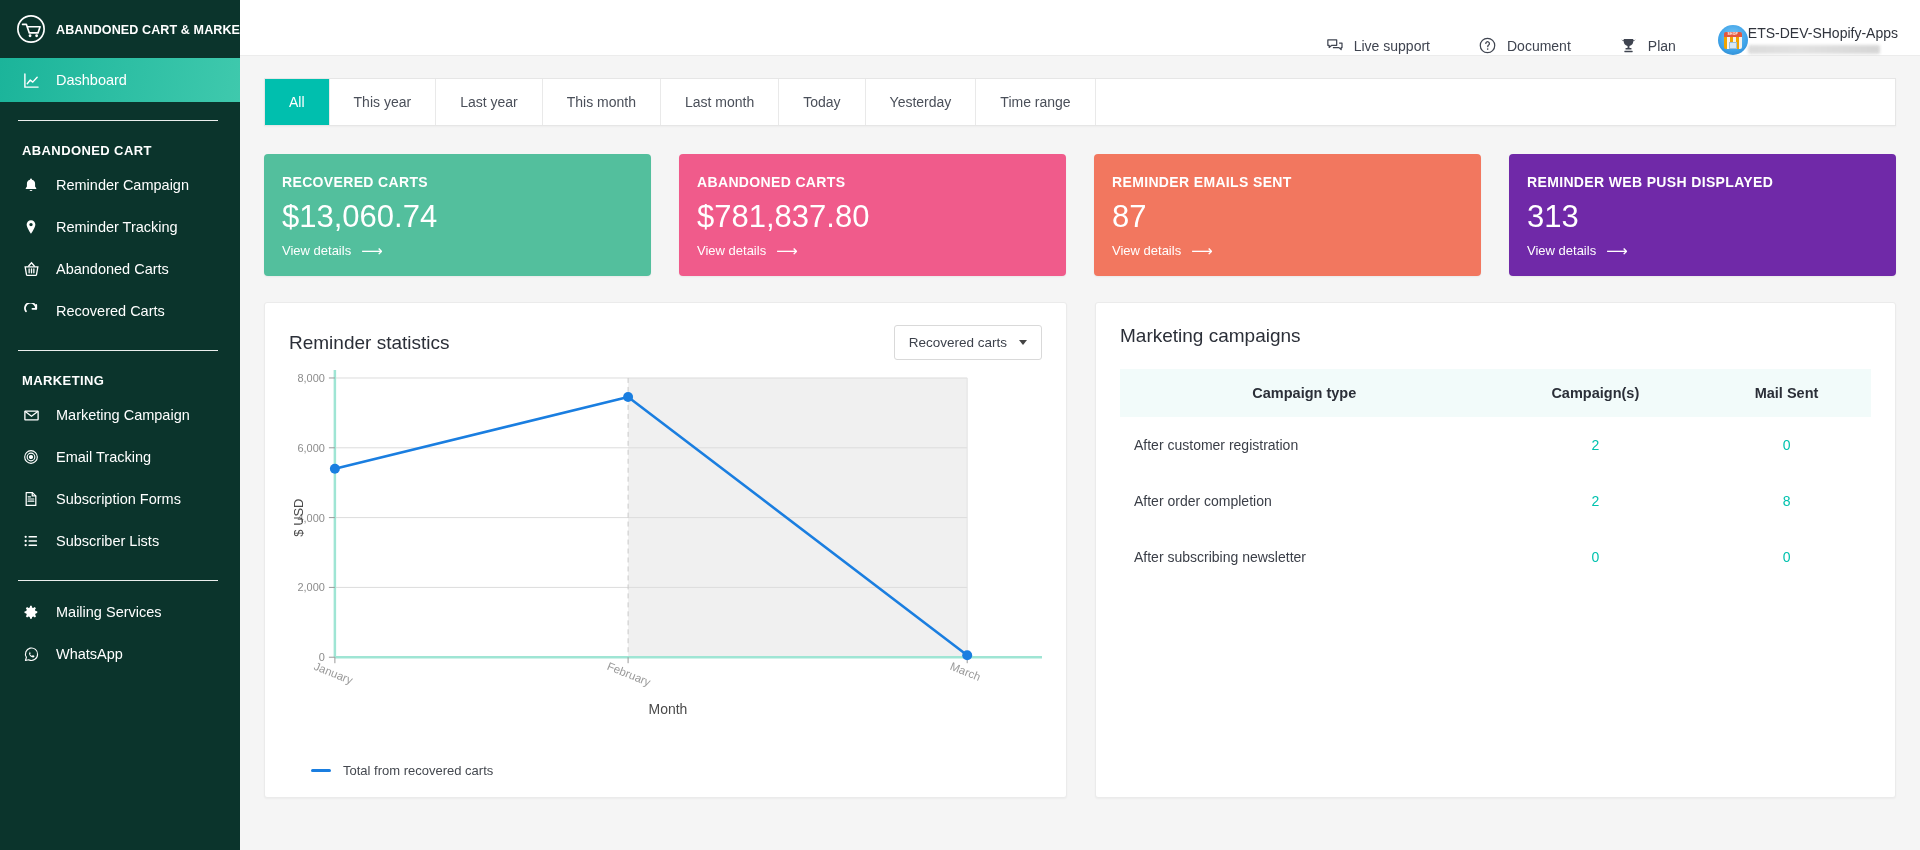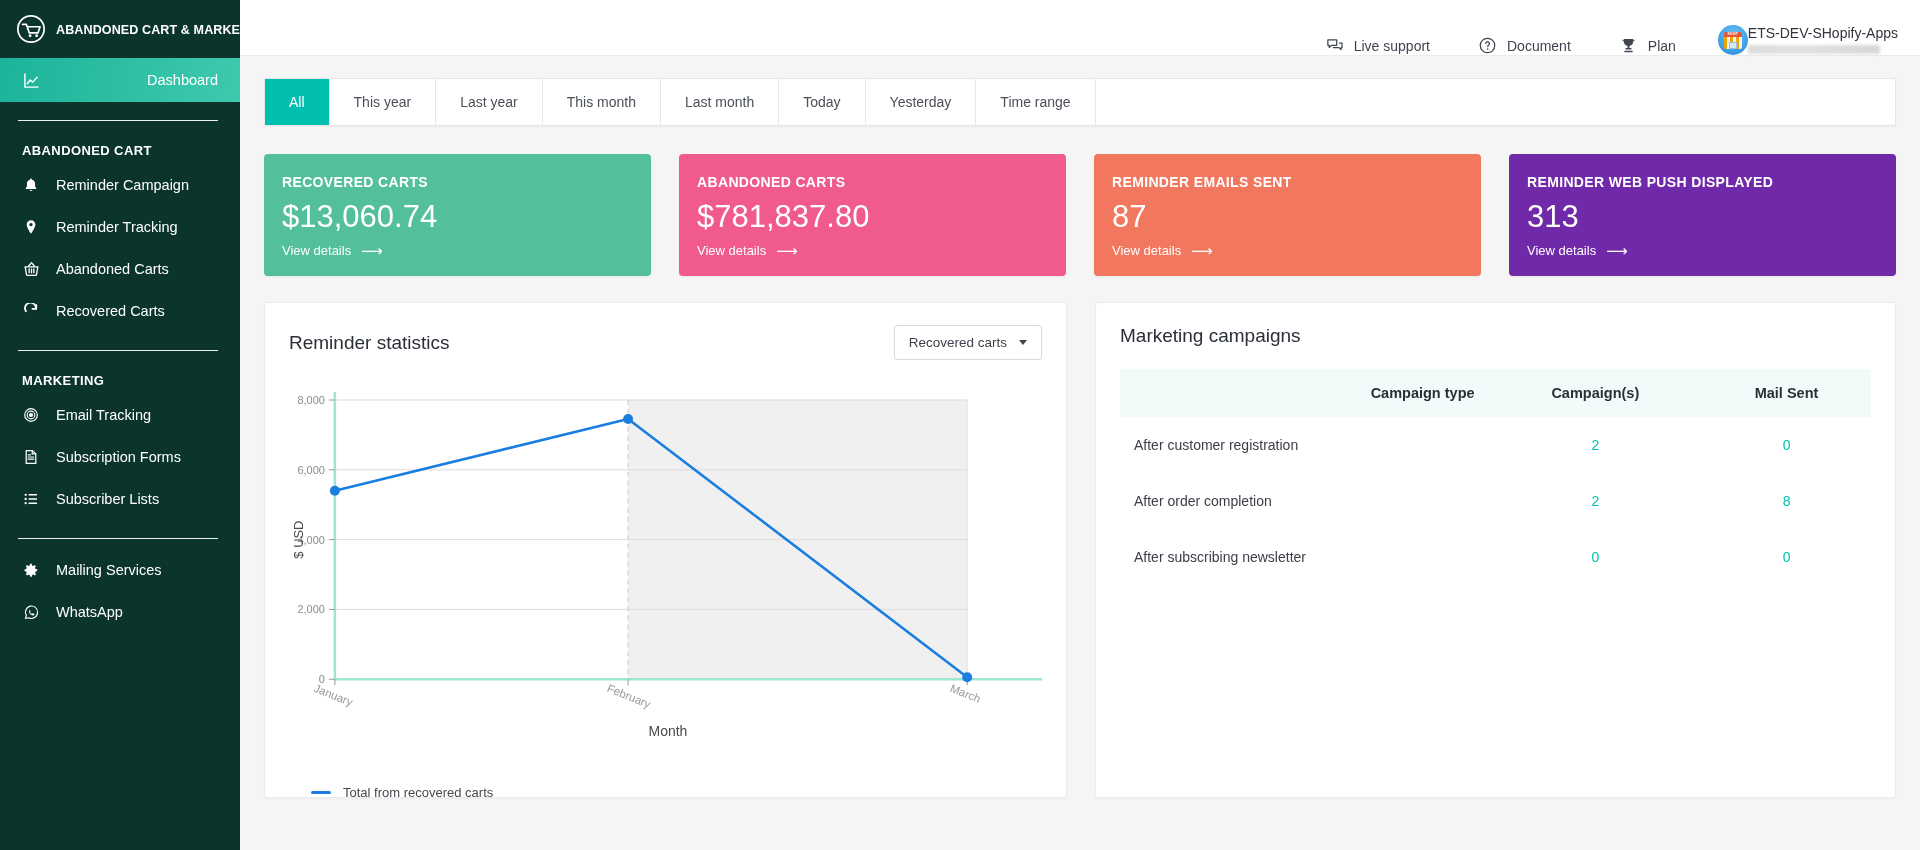--- a/index.html
+++ b/index.html
@@ -25,21 +25,20 @@
   .brand-title {
     font-size: 13.5px; font-weight: bold; letter-spacing: .1px;
     white-space: nowrap; font-family: "Liberation Sans", sans-serif;
     transform: scaleX(.93); transform-origin: left center;
   }
   .nav-active {
     height: 44px; display: flex; align-items: center; gap: 16px;
     padding: 0 22px;
     background: linear-gradient(100deg, #1bb49a 0%, #3fc9ad 100%);
     font-size: 14.5px;
-    justify-content: space-between;
   }
   .sep { height: 1px; background: #ffffff; margin: 18px 22px 0 18px; opacity: .92; }
   .grp-title {
     font-size: 13px; font-weight: bold; letter-spacing: .4px;
     padding: 22px 22px 6px 22px; color:#ffffff;
   }
   .nav-item {
     height: 42px; display: flex; align-items: center; gap: 16px;
     padding: 0 22px; font-size: 14.5px; color: #ffffff; cursor: pointer;
   }
@@ -131,31 +130,31 @@
   .panel-table { flex: 1; }
   .panel-head { display: flex; align-items: center; justify-content: space-between; }
   .panel-title { font-size: 19px; color: #2b2f38; font-weight: 400; }
   .dropdown {
     border: 1px solid #d9d9d9; border-radius: 3px; background: #fff;
     font-size: 13.5px; color: #3c414b; padding: 9px 14px;
     display: flex; align-items: center; gap: 12px; cursor: pointer;
   }
   .caret { width:0;height:0;border-left:4px solid transparent;border-right:4px solid transparent;border-top:5px solid #444; }
 
-  .chart-wrap { flex: 1; position: relative; margin-top: 32px; }
+  .chart-wrap { flex: 1; position: relative; margin-top: 10px; }
   .chart-svg { width: 100%; height: 100%; display: block; }
   .legend { display: flex; align-items: center; gap: 12px; padding: 4px 0 0 22px; }
   .legend-line { width: 20px; height: 3px; background: #1a7ee0; border-radius: 2px; }
   .legend-label { font-size: 13px; color: #44484f; }
 
   
   table { width: 100%; border-collapse: collapse; margin-top: 22px; }
   thead th {
     background: #f2fbfa; font-size: 14.5px; color: #2b2f38; font-weight: bold;
-    padding: 16px 14px; text-align: right;
+    padding: 16px 14px; text-align: center;
   }
   thead th.num { text-align: center; }
   tbody td { padding: 20px 14px; font-size: 14px; color: #3a3e47; }
   tbody td.num { text-align: center; color: #00c2ae; }
 </style>
 </head>
 <body>
 
 <div class="app">
 
@@ -223,20 +222,29 @@
           <path d="M14.9 2.2v4.3h-4.3" stroke-linecap="round" stroke-linejoin="round"></path>
         </svg>
       </span>
       <span>Recovered Carts</span>
     </div>
 
     <div class="sep"></div>
 
     <div class="grp-title">MARKETING</div>
 
+    <div class="nav-item">
+      <span class="nav-ico">
+        <svg viewBox="0 0 18 18" width="17" height="17" fill="none" stroke="#fff" stroke-width="1.4">
+          <rect x="2" y="4.3" width="14" height="9.4" rx=".6"></rect>
+          <path d="M2.4 4.8L9 9.8l6.6-5" stroke-linecap="round"></path>
+        </svg>
+      </span>
+      <span>Marketing Campaign</span>
+    </div>
 
     <div class="nav-item">
       <span class="nav-ico">
         <svg viewBox="0 0 18 18" width="16" height="16" fill="none" stroke="#fff" stroke-width="1.3">
           <circle cx="9" cy="9" r="7.1"></circle>
             <circle cx="9" cy="9" r="4.3"></circle>
             <circle cx="9" cy="9" r="1.7" fill="#fff"></circle>
         </svg>
       </span>
       <span>Email Tracking</span>

